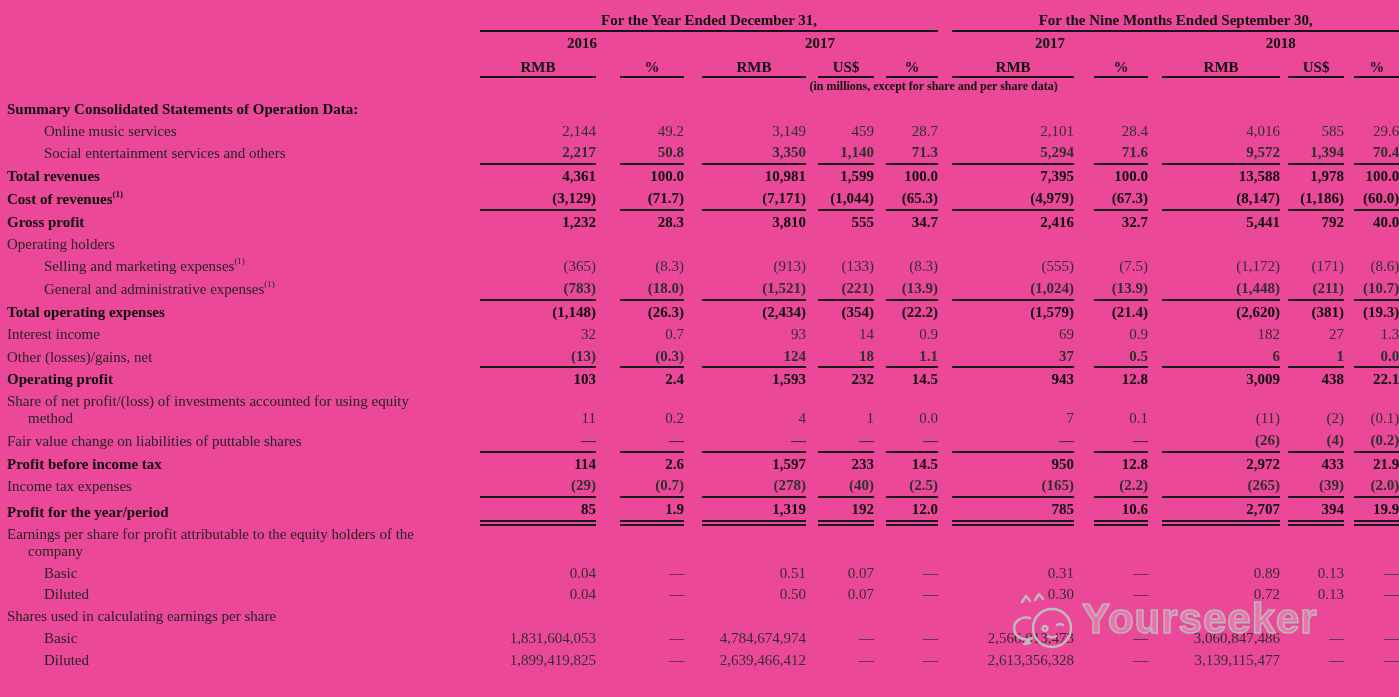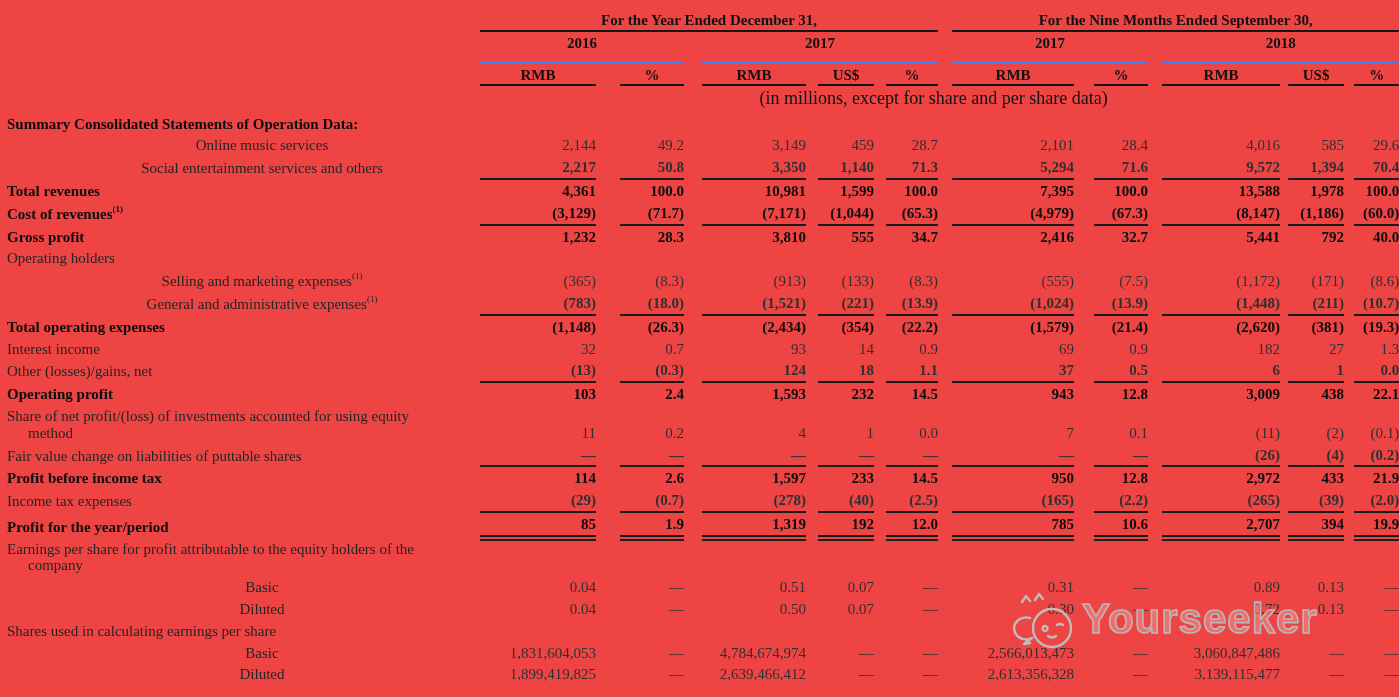--- a/index.html
+++ b/index.html
@@ -1,38 +1,38 @@
 <!DOCTYPE html>
 <html><head>
 <meta charset="utf-8">
 <style>
   * { margin:0; padding:0; box-sizing:border-box; }
   html,body { background:#ffffff; }
   .page {
-    position:relative; width:1399px; height:697px; background:#ef4444;
+    position:relative; width:1399px; height:697px; background:#ec4899;
     overflow:hidden; font-family:"Liberation Serif","DejaVu Serif",serif; color:#1c1c1c;
   }
   table.fin {
     border-collapse:collapse; table-layout:fixed; width:1399px; margin-top:7px;
   }
   th, td {
     font-size:15px; line-height:1.12; padding:3px 0 2px 0;
     white-space:nowrap; overflow:visible; vertical-align:bottom;
   }
   thead th { font-weight:bold; text-align:center; color:#111; }
   th.group { border-bottom:2px solid #151515; padding-top:5px; padding-bottom:1px; font-size:15px; }
-  th.yr    { border-bottom:2px solid #3b82f6; padding-bottom:10px; }
+  th.yr    { border-bottom:2px solid #ec4899; padding-bottom:2px; }
   th.colh  { border-bottom:2px solid #151515; padding-bottom:1px; }
   th.sp, td.sp { border:none; }
-  td.note { text-align:center; font-weight:normal; font-size:18px; padding:2px 12px 4px 0; color:#111; }
+  td.note { text-align:center; font-weight:bold; font-size:12px; padding:2px 12px 4px 0; color:#111; }
   td.label { text-align:left; padding-left:7px; color:#242424;margin-top:24px; }
   td.label .l1 { white-space:nowrap; }
   td.label .cont { padding-left:21px; white-space:nowrap;font-family:Liberation Serif, serif; }
   td.label sup { font-size:9px; position:relative; top:-1px; }
-  td.label.ind { padding-left:44px;text-align:center; }
+  td.label.ind { padding-left:44px; }
   td.label.bold, td.num.bold { font-weight:bold; color:#0e0e0e; }
   td.num { text-align:right; color:#303030; }
   td.num.rule  { border-bottom:2px solid #1a1a1a;font-weight:bold; }
   td.num.drule { border-bottom:6px double #1a1a1a; }
   .watermark {
     position:absolute; left:1008px; top:588px; display:flex; align-items:center;
     gap:0; pointer-events:none; z-index:5;
   }
   .wm-text {
     font-family:"Liberation Sans","DejaVu Sans",sans-serif;

